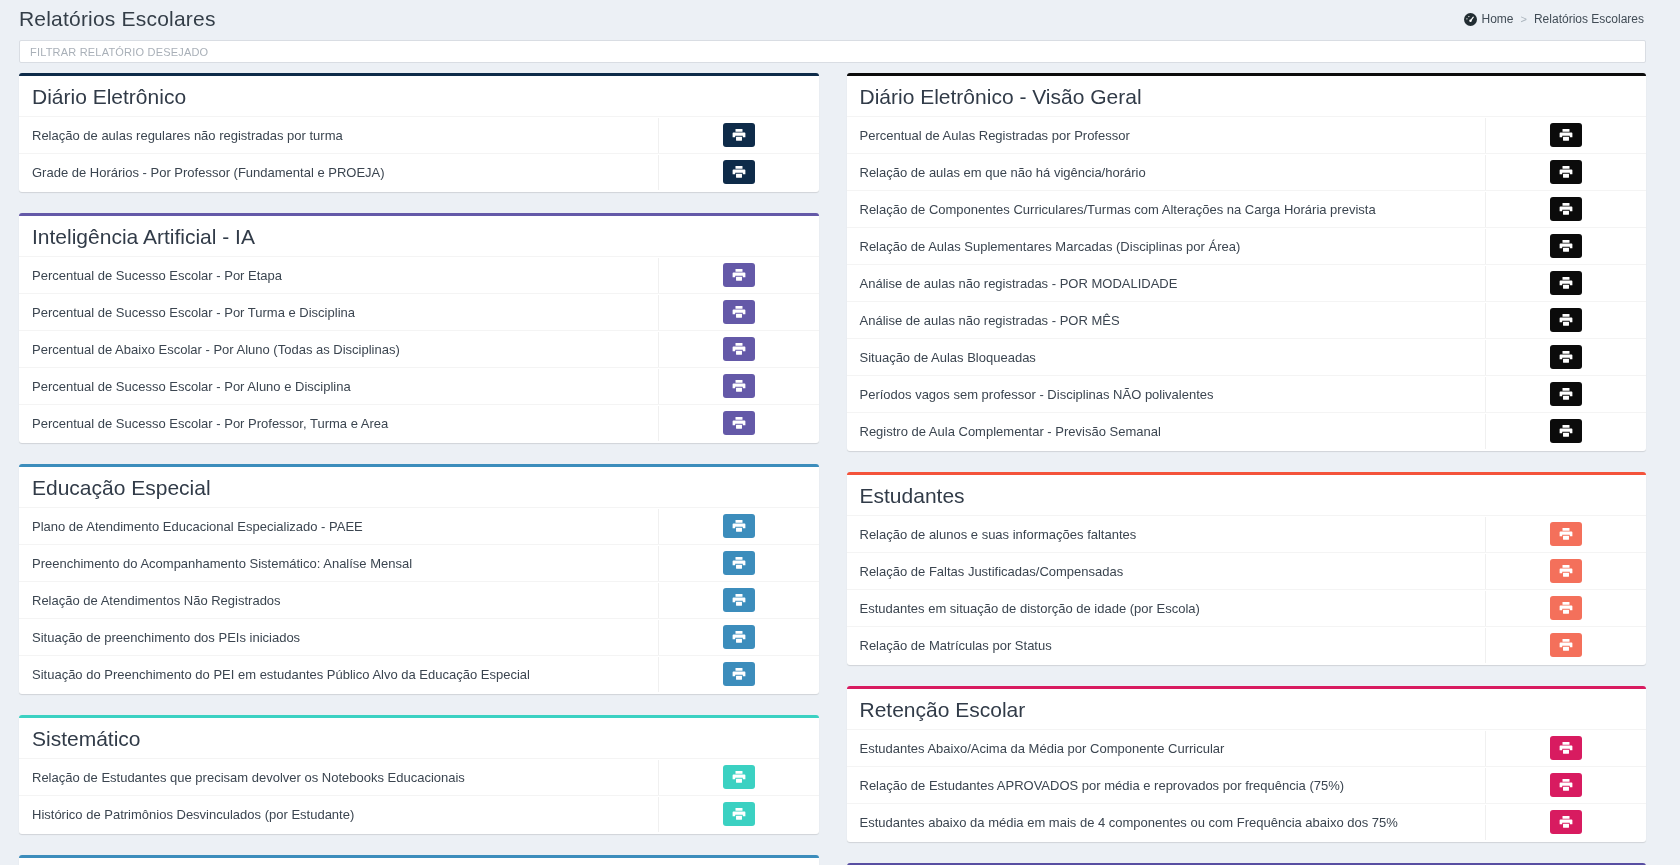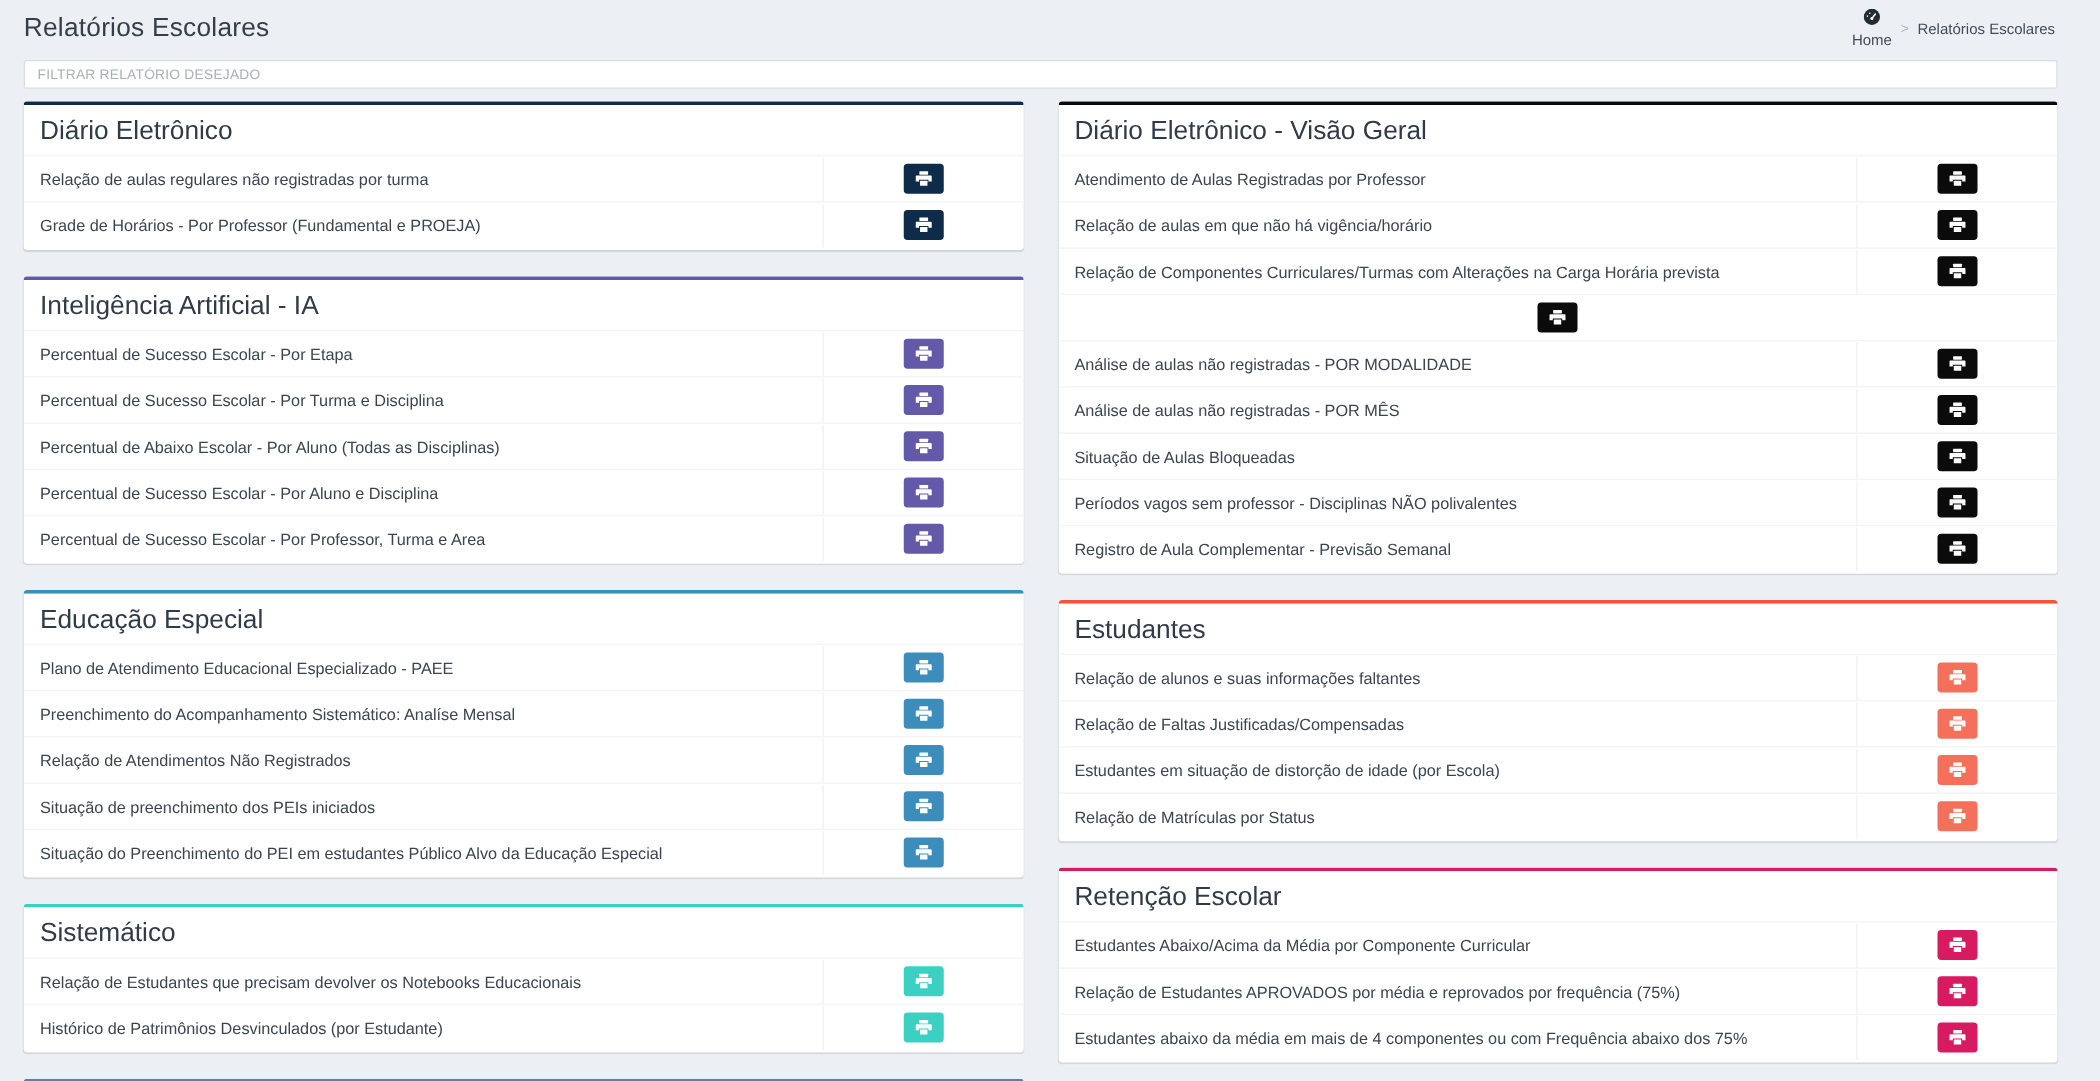--- a/index.html
+++ b/index.html
@@ -15,21 +15,21 @@
     display: flex; align-items: center; justify-content: space-between;
     padding: 7px 0 9px 0;
   }
   .page-title {
     font-size: 21px; font-weight: 400; color: #343e48; letter-spacing: .2px;
   }
   .breadcrumb {
     display: flex; align-items: center; gap: 7px;
     font-size: 12px; color: #414c56; padding-right: 2px;
   }
-  .breadcrumb .crumb-home { display: flex; align-items: center; gap: 5px; cursor: pointer; flex-direction: column; }
+  .breadcrumb .crumb-home { display: flex; align-items: center; gap: 5px; cursor: pointer; }
   .breadcrumb .sep { color: #aab4bc; font-size: 11px; }
 
   
   .filter-wrap { margin-bottom: 10px; }
   .filter-input {
     width: 100%; height: 23px;
     border: 1px solid #d9dde3; background: #fff; border-radius: 2px;
     font-size: 11px; color: #333; padding: 0 10px;
     font-family: "Liberation Sans", "DejaVu Sans", sans-serif;
     outline: none;
@@ -332,21 +332,21 @@
         <section class="report-card cut" style="border-top-color: rgb(60, 141, 188);">
     <span class="card-title">Jogos</span>
     <div class="card-rows"></div>
   </section>
       </div>
     <div class="reports-column">
         <section class="report-card" style="border-top-color: rgb(11, 11, 11);">
     <span class="card-title">Diário Eletrônico - Visão Geral</span>
     <div class="card-rows">
             <div class="report-row">
-    <div class="report-cell-label">Atendimento de Aulas Registradas por Professor</div>
+    <div class="report-cell-label">Percentual de Aulas Registradas por Professor</div>
     <div class="report-cell-action">
       <button class="print-button" style="background: rgb(11, 11, 11);">
         <span style="display:flex">
           <svg width="14" height="14" viewBox="0 0 16 16" fill="#ffffff">
             <rect x="4" y="1.2" width="8" height="3.1" rx="0.4"></rect>
             <path d="M1.6 5.1h12.8c.5 0 .9.4.9.9v4.5h-3v-1.7H3.7v1.7h-3V6c0-.5.4-.9.9-.9z"></path>
             <rect x="4.6" y="9.9" width="6.8" height="4.6" rx="0.4"></rect>
           </svg>
         </span>
       </button>
@@ -374,20 +374,21 @@
           <svg width="14" height="14" viewBox="0 0 16 16" fill="#ffffff">
             <rect x="4" y="1.2" width="8" height="3.1" rx="0.4"></rect>
             <path d="M1.6 5.1h12.8c.5 0 .9.4.9.9v4.5h-3v-1.7H3.7v1.7h-3V6c0-.5.4-.9.9-.9z"></path>
             <rect x="4.6" y="9.9" width="6.8" height="4.6" rx="0.4"></rect>
           </svg>
         </span>
       </button>
     </div>
   </div>
             <div class="report-row">
+    <div class="report-cell-label">Relação de Aulas Suplementares Marcadas (Disciplinas por Área)</div>
     <div class="report-cell-action">
       <button class="print-button" style="background: rgb(11, 11, 11);">
         <span style="display:flex">
           <svg width="14" height="14" viewBox="0 0 16 16" fill="#ffffff">
             <rect x="4" y="1.2" width="8" height="3.1" rx="0.4"></rect>
             <path d="M1.6 5.1h12.8c.5 0 .9.4.9.9v4.5h-3v-1.7H3.7v1.7h-3V6c0-.5.4-.9.9-.9z"></path>
             <rect x="4.6" y="9.9" width="6.8" height="4.6" rx="0.4"></rect>
           </svg>
         </span>
       </button>

